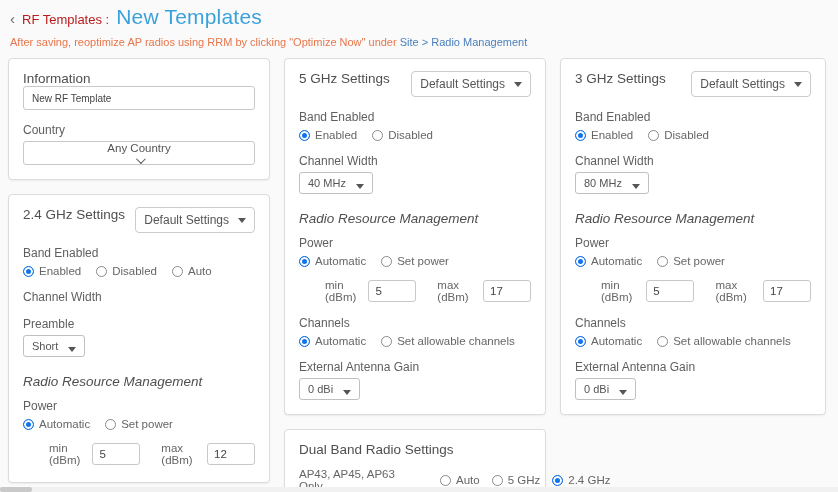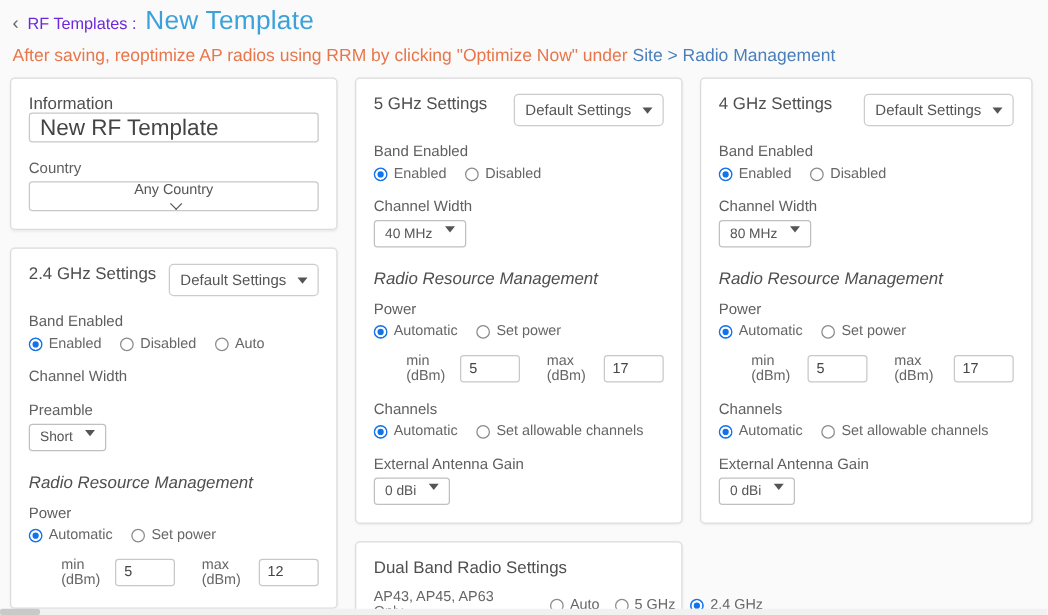--- a/index.html
+++ b/index.html
@@ -8,23 +8,23 @@
     width:838px; height:492px; overflow:hidden;
     background:#fafafa;
     font-family:"Liberation Sans", sans-serif;
     color:#555;
     position:relative;
   }
   
   .hdr { padding:5px 10px 0 10px; }
   .hdr-row { display:flex; align-items:baseline; gap:7px; }
   .back { color:#666; font-size:15px; cursor:pointer; line-height:1; }
-  .crumb { color:#6d28d9; font-size:13px; }
+  .crumb { color:#b91c1c; font-size:13px; }
   .pagetitle { color:#3ba1da; font-size:21px; font-weight:400; letter-spacing:.2px; }
-  .notice { margin-top:7px; font-size:14px; color:#e8764b; }
+  .notice { margin-top:7px; font-size:11px; color:#e8764b; }
   .notice a { color:#4a7fbc; text-decoration:none; cursor:pointer; }
   
   .cols { display:flex; align-items:flex-start; gap:14px; padding:10px 8px 0 8px; }
   .col { display:flex; flex-direction:column; gap:14px; }
   .col1 { width:262px; } .col2 { width:262px; } .col3 { width:266px; }
   .panel {
     background:#fff; border:1px solid #dcdcdc; border-radius:4px;
     box-shadow:0 1px 2px rgba(0,0,0,.06);
     padding:12px 14px 14px 14px; width:100%;
   }
@@ -35,31 +35,31 @@
     border:1px solid #ccc; border-radius:4px; background:#fff;
     padding:5px 8px; font-size:12px; color:#555; cursor:pointer;
     font-family:"Liberation Sans", sans-serif;
   }
   .tri { width:0; height:0; border-left:4px solid transparent; border-right:4px solid transparent; border-top:5px solid #555; }
   
   .flabel { font-size:12px; color:#5f5f5f; margin:13px 0 4px 0; }
   .sectitle { font-size:13.5px; color:#4f4f4f; margin:17px 0 0 0;font-style:italic; }
   .tinput {
     width:100%; height:24px; border:1px solid #c8c8c8; border-radius:3px;
-    padding:0 8px; font-size:18px; color:#444; background:#fff;
+    padding:0 8px; font-size:10px; color:#444; background:#fff;
     font-family:"Liberation Sans", sans-serif;
   }
   .selbox {
     width:100%; height:24px; border:1px solid #c8c8c8; border-radius:3px;
     display:flex; align-items:center; justify-content:space-between;
     padding:0 9px; font-size:11.5px; color:#555; background:#fff; cursor:pointer;flex-direction:column;
   }
   .vchev { width:7px; height:7px; border-right:1.5px solid #555; border-bottom:1.5px solid #555; transform:rotate(45deg) translateY(-2px); }
   .minisel {
-    display:inline-flex; align-items:flex-start; gap:10px;
+    display:inline-flex; align-items:flex-end; gap:10px;
     border:1px solid #c0c0c0; border-radius:3px; background:#fff;
     padding:4px 8px; font-size:11px; color:#555; cursor:pointer;
   }
   .static { font-size:11.5px; color:#666; margin-top:2px; }
   
   .rrow { display:flex; gap:15px; margin-top:5px; align-items:center; }
   .ropt { display:inline-flex; align-items:center; gap:5px; cursor:pointer; }
   .rdot { width:11px; height:11px; border-radius:50%; border:1px solid #8a8a8a; background:#fff; flex:0 0 auto; }
   .ropt.sel .rdot { border-color:#1273eb; background:#1273eb; box-shadow:inset 0 0 0 2px #fff; }
   .rlab { font-size:11.5px; color:#666; white-space:nowrap; }
@@ -77,21 +77,21 @@
   .hscroll { position:absolute; left:0; bottom:0; width:838px; height:5px; background:#f1f1f1; }
   .hthumb { width:32px; height:5px; background:#c9c9c9; border-radius:2px; cursor:pointer; }
 </style>
 </head>
 <body>
 
 <div class="hdr">
   <div class="hdr-row">
     <span class="back">‹</span>
     <span class="crumb">RF Templates :</span>
-    <span class="pagetitle">New Template</span>
+    <span class="pagetitle">New Templates</span>
   </div>
   <div class="notice">
     <span>After saving, reoptimize AP radios using RRM by clicking "Optimize Now" under </span><a>Site &gt; Radio Management</a>
   </div>
 </div>
 
 <div class="cols">
 
   <div class="col col1">
 
@@ -243,21 +243,21 @@
         </div>
       </div>
 
     </div>
   </div>
 
   <div class="col col3">
 
     <div class="panel">
       <div class="ptitle-row">
-        <div class="ptitle">4 GHz Settings</div>
+        <div class="ptitle">3 GHz Settings</div>
         <button class="defbtn">
           <span>Default Settings</span>
           <span class="tri"></span>
         </button>
       </div>
       <div class="flabel">Band Enabled</div>
       <div class="rrow">
         <span class="ropt sel">
             <span class="rdot"></span>
             <span class="rlab">Enabled</span>

